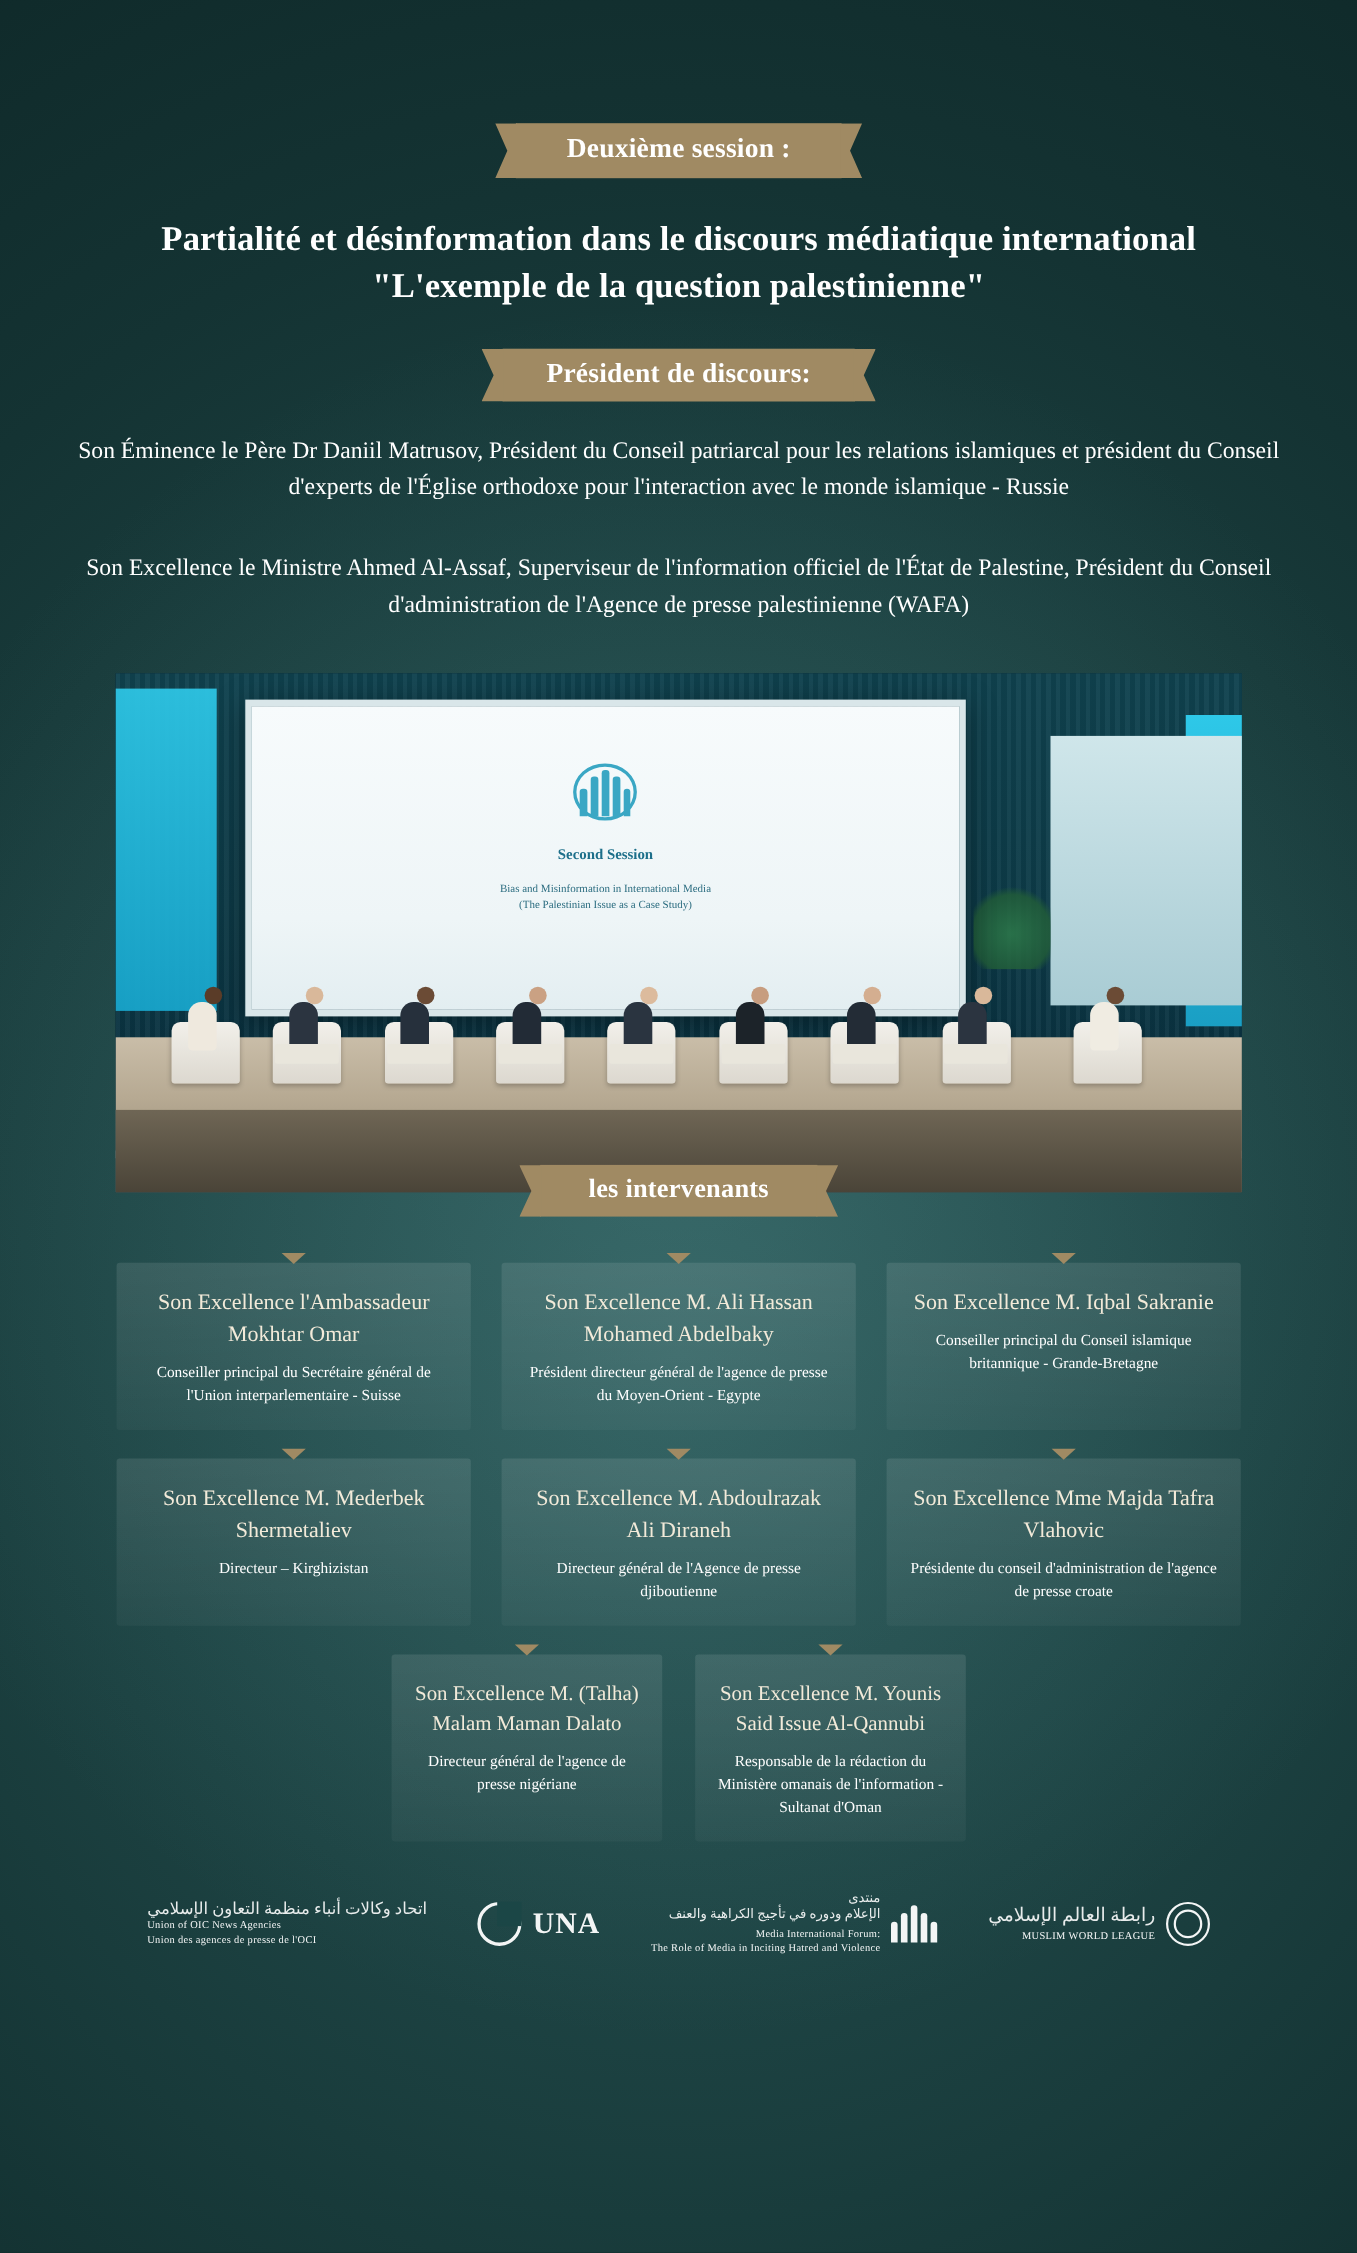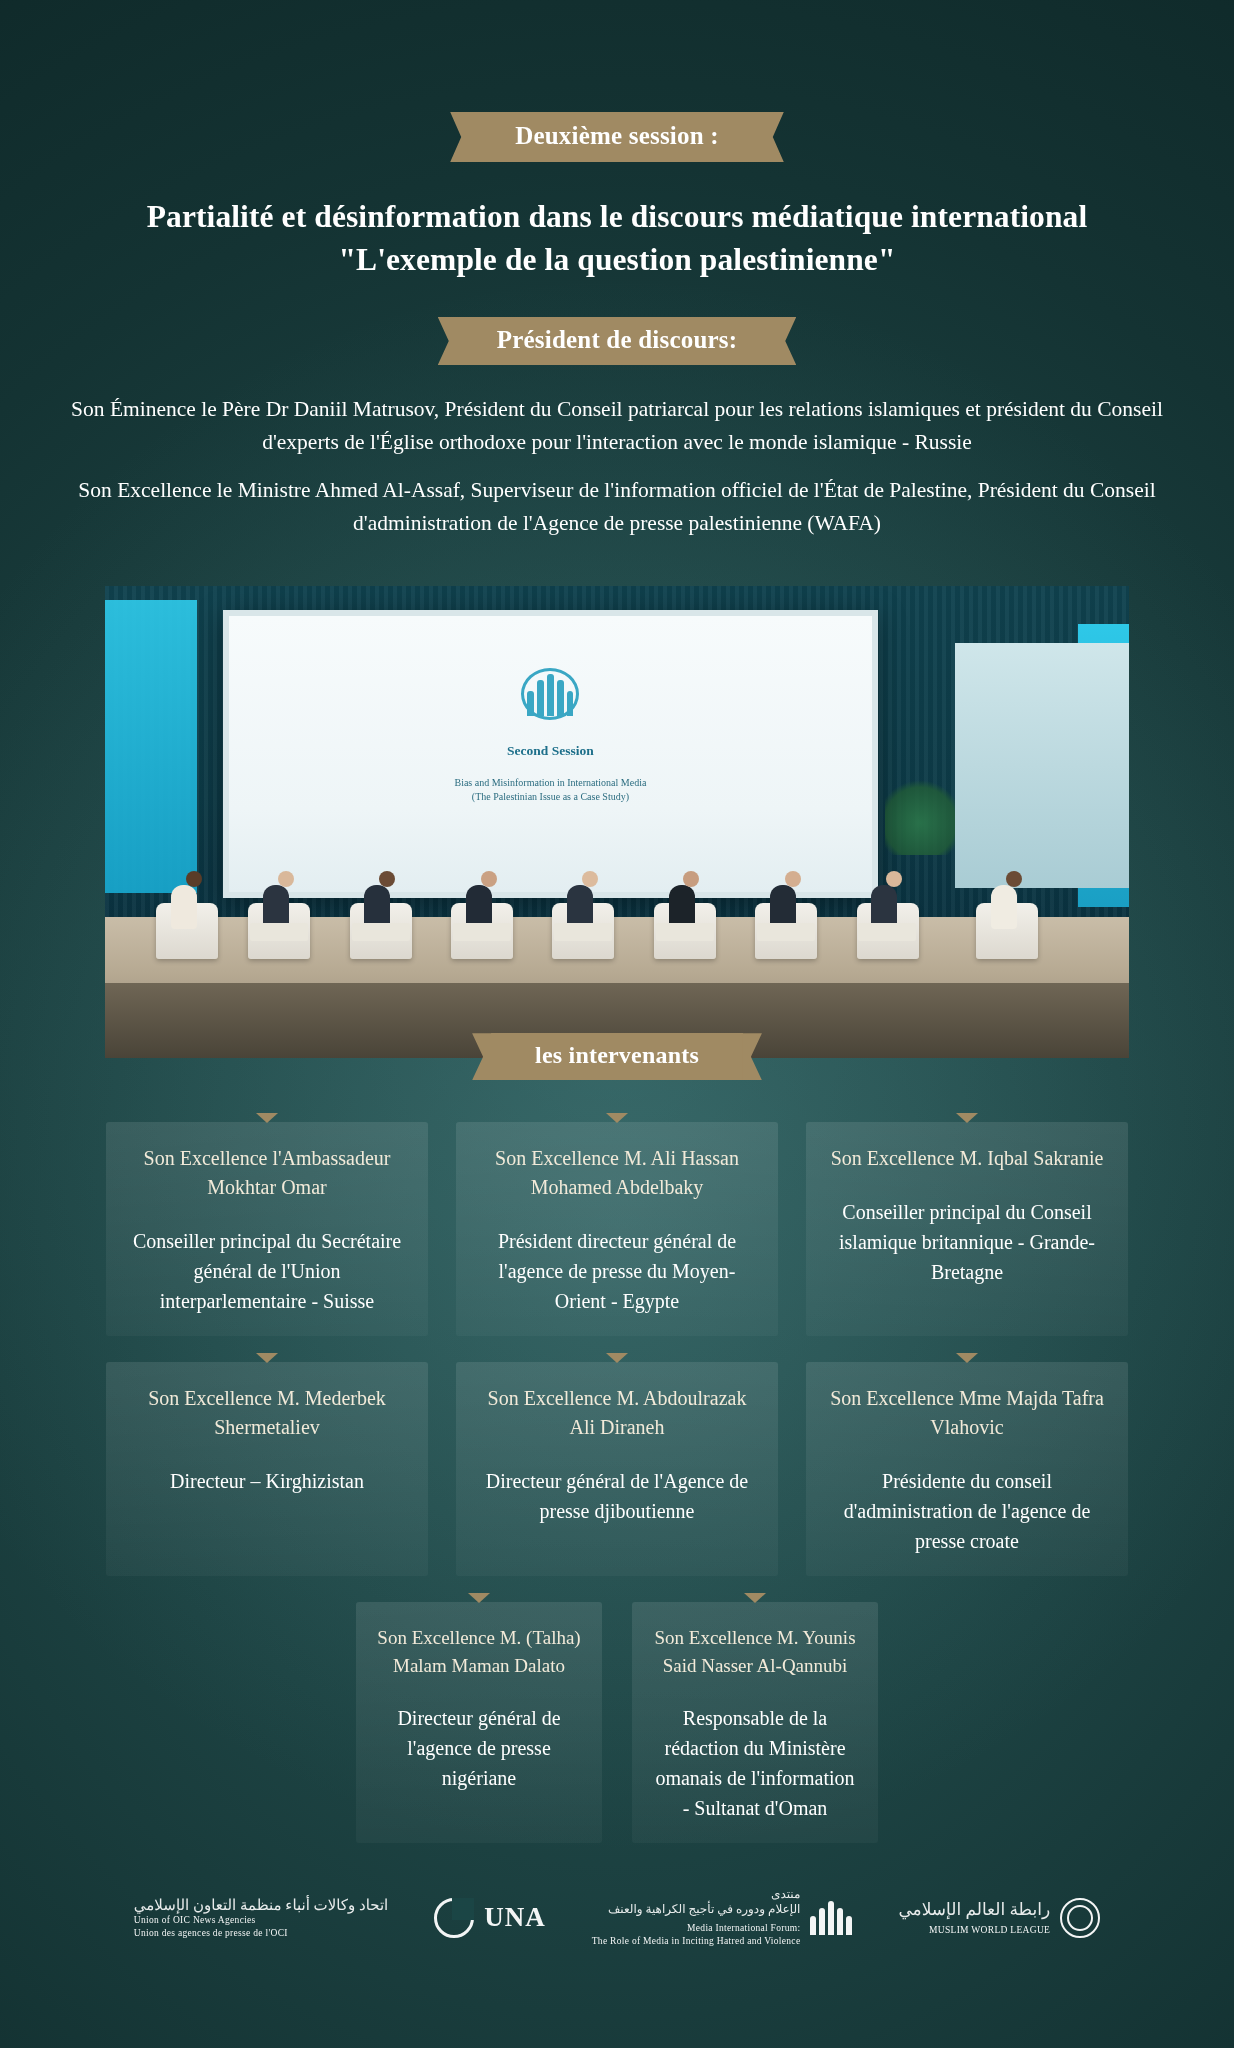--- a/index.html
+++ b/index.html
@@ -68,21 +68,21 @@
     font-size: 25px;
     padding: 9px 40px 11px;
   }
 
   .chair-block {
     margin: 28px auto 0;
     width: 1140px;
     font-size: 21.5px;
     line-height: 1.55;
   }
-  .chair-block p + p { margin-top: 14px; }
+  .chair-block p + p { margin-top: 40px; }
 
   
   .photo-wrap {
     position: relative;
     margin: 46px auto 0;
     width: 1024px;
     height: 472px;
   }
   .photo {
     position: absolute;
@@ -209,22 +209,22 @@
     border-left: 11px solid transparent;
     border-right: 11px solid transparent;
     border-top: 10px solid #a08a63;
   }
   .scard .nm {
     font-size: 20px;
     line-height: 1.45;
     color: #f2ead9;
   }
   .scard .rl {
-    margin-top: 24px;
-    font-size: 20px;
+    margin-top: 10px;
+    font-size: 14px;
     line-height: 1.5;
     color: #ffffff;
   }
   .srow.two { gap: 30px; }
   .srow.two .scard { width: 246px; }
   .srow.two .scard .nm { font-size: 19px; }
 
   
   .footer {
     margin: 44px auto 0;
@@ -391,21 +391,21 @@
           <div class="rl">Présidente du conseil d'administration de l'agence de presse croate</div>
         </div>
       </div>
 
       <div class="srow two">
         <div class="scard">
           <div class="nm">Son Excellence M. (Talha) Malam Maman Dalato</div>
           <div class="rl">Directeur général de l'agence de presse nigériane</div>
         </div>
         <div class="scard">
-          <div class="nm">Son Excellence M. Younis Said Nasser Al-Qannubi</div>
+          <div class="nm">Son Excellence M. Younis Said Issue Al-Qannubi</div>
           <div class="rl">Responsable de la rédaction du Ministère omanais de l'information - Sultanat d'Oman</div>
         </div>
       </div>
     </div>
 
     <div class="footer">
 
       <div class="logo">
         <div>
           <div class="ar">اتحاد وكالات أنباء منظمة التعاون الإسلامي</div>

